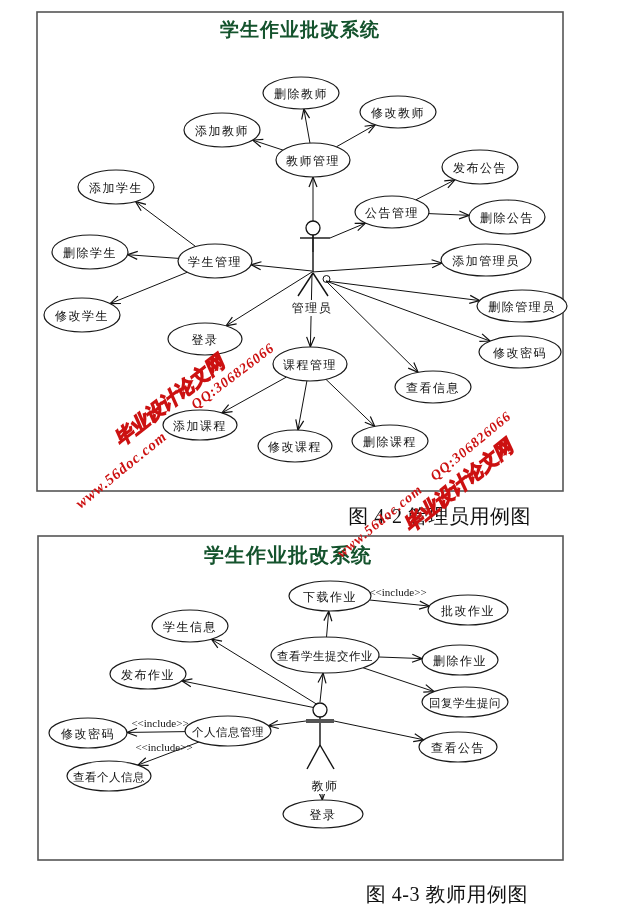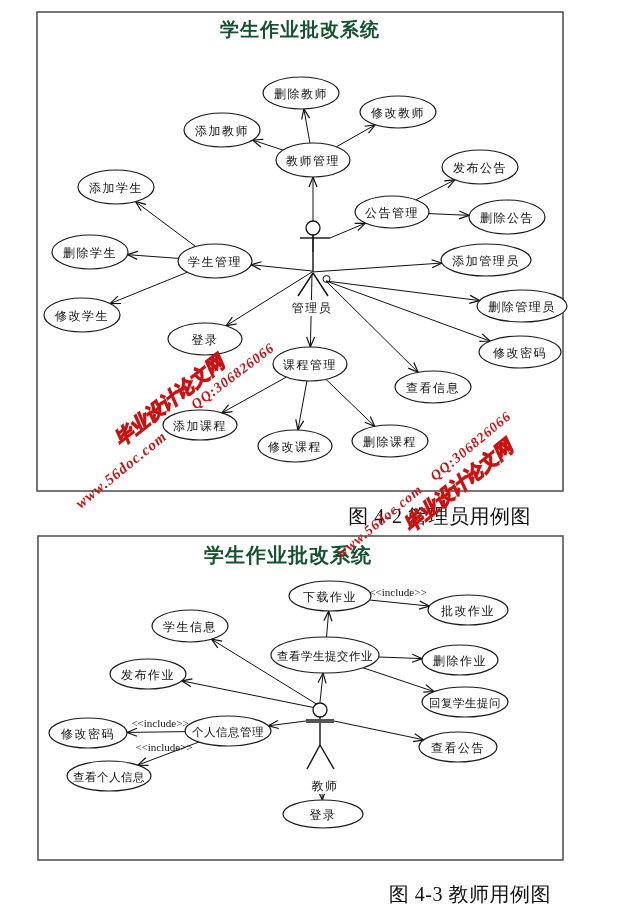--- a/index.html
+++ b/index.html
@@ -13,21 +13,21 @@
     font-size:19px;color:#14532d;letter-spacing:1px;
     font-family:"Liberation Serif","DejaVu Serif",serif;
   }
   #title1{left:37px;top:17px;width:526px;}
   #title2{left:38px;top:542px;width:500px;font-size:20px;}
   .dg-caption{
     position:absolute;z-index:2;text-align:right;font-size:20px;color:#111;
     letter-spacing:0.5px;
   }
   #caption1{left:231px;top:503px;width:300px;}
-  #caption2{left:251px;top:881px;width:300px;}
+  #caption2{left:228px;top:881px;width:300px;}
   .wm{
     position:absolute;z-index:5;white-space:nowrap;font-weight:bold;
     font-style:italic;color:#cc1111;transform-origin:left bottom;
     letter-spacing:1px;pointer-events:none;
     font-family:"Liberation Serif","DejaVu Serif",serif;
   }
   .wm-hollow{
     color:rgba(255,255,255,0.88);
     -webkit-text-stroke:1.2px #cc1111;
     letter-spacing:0;

